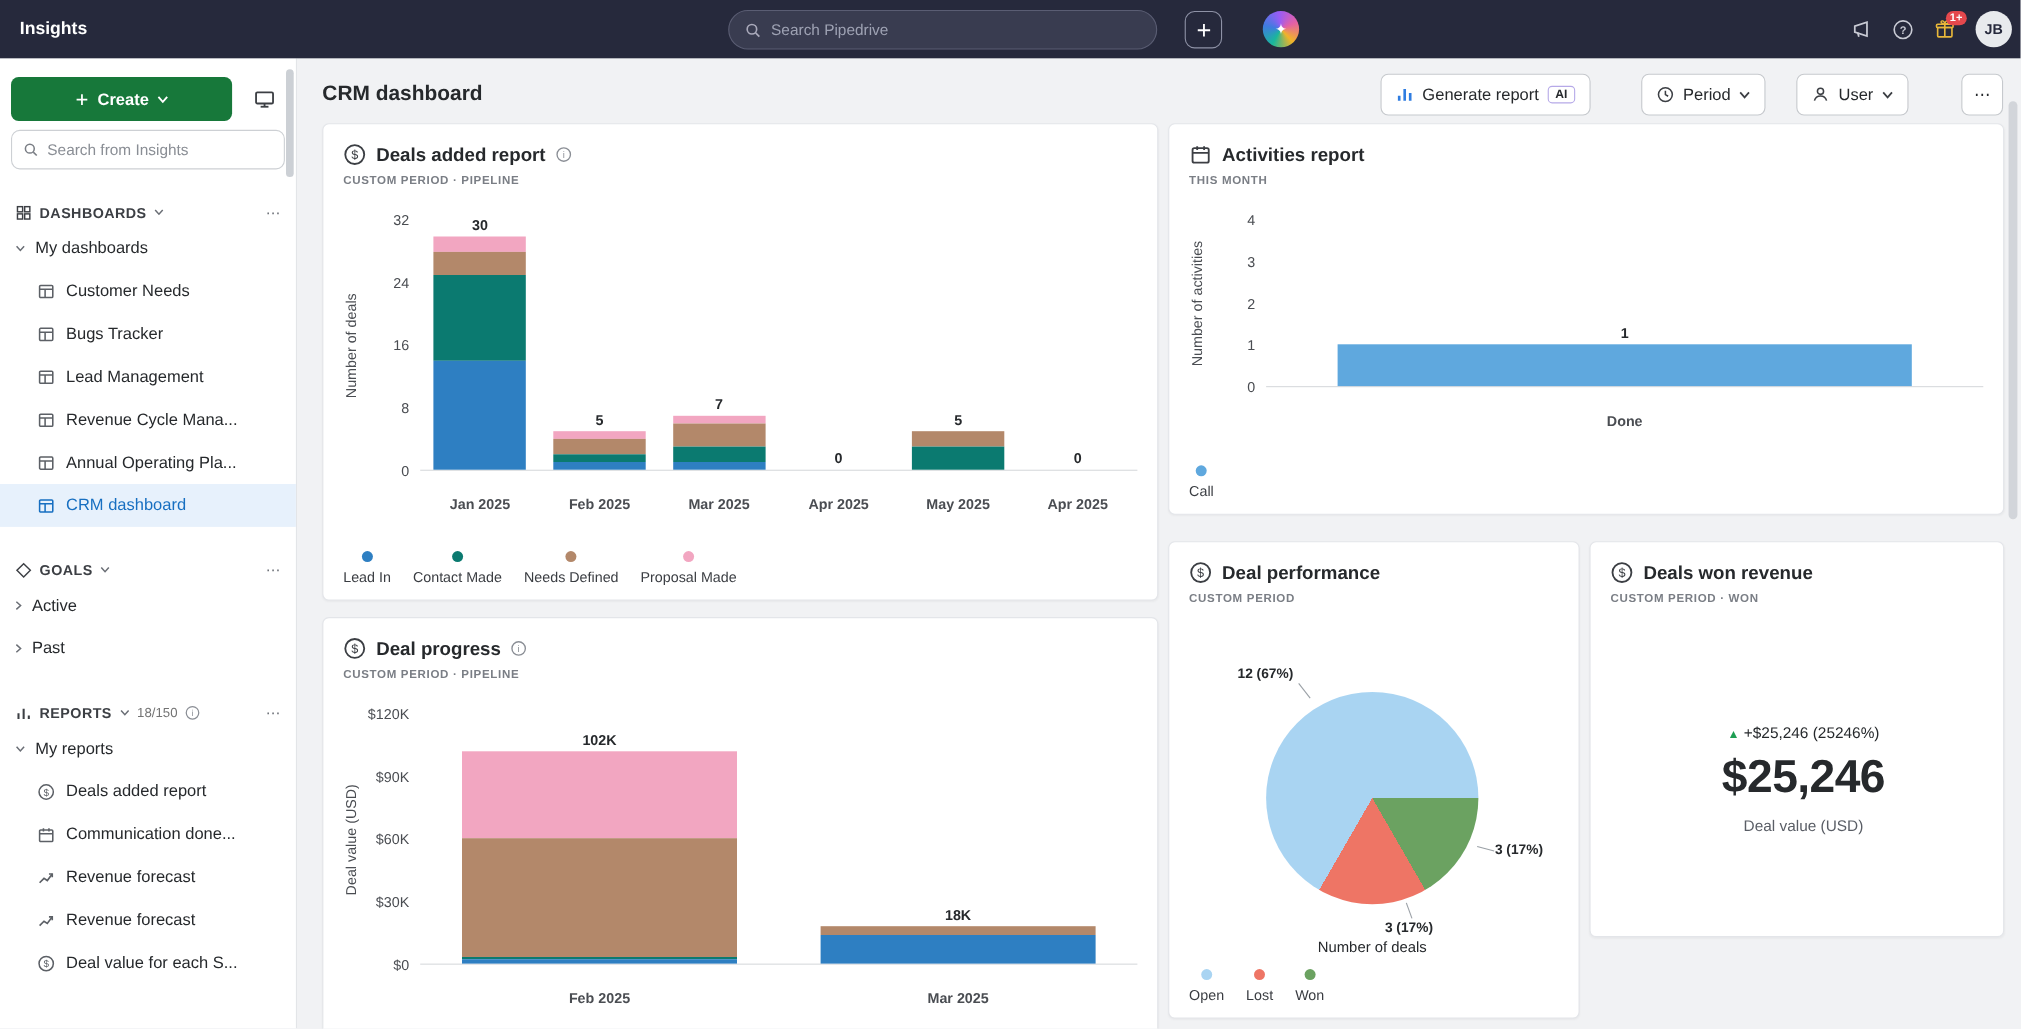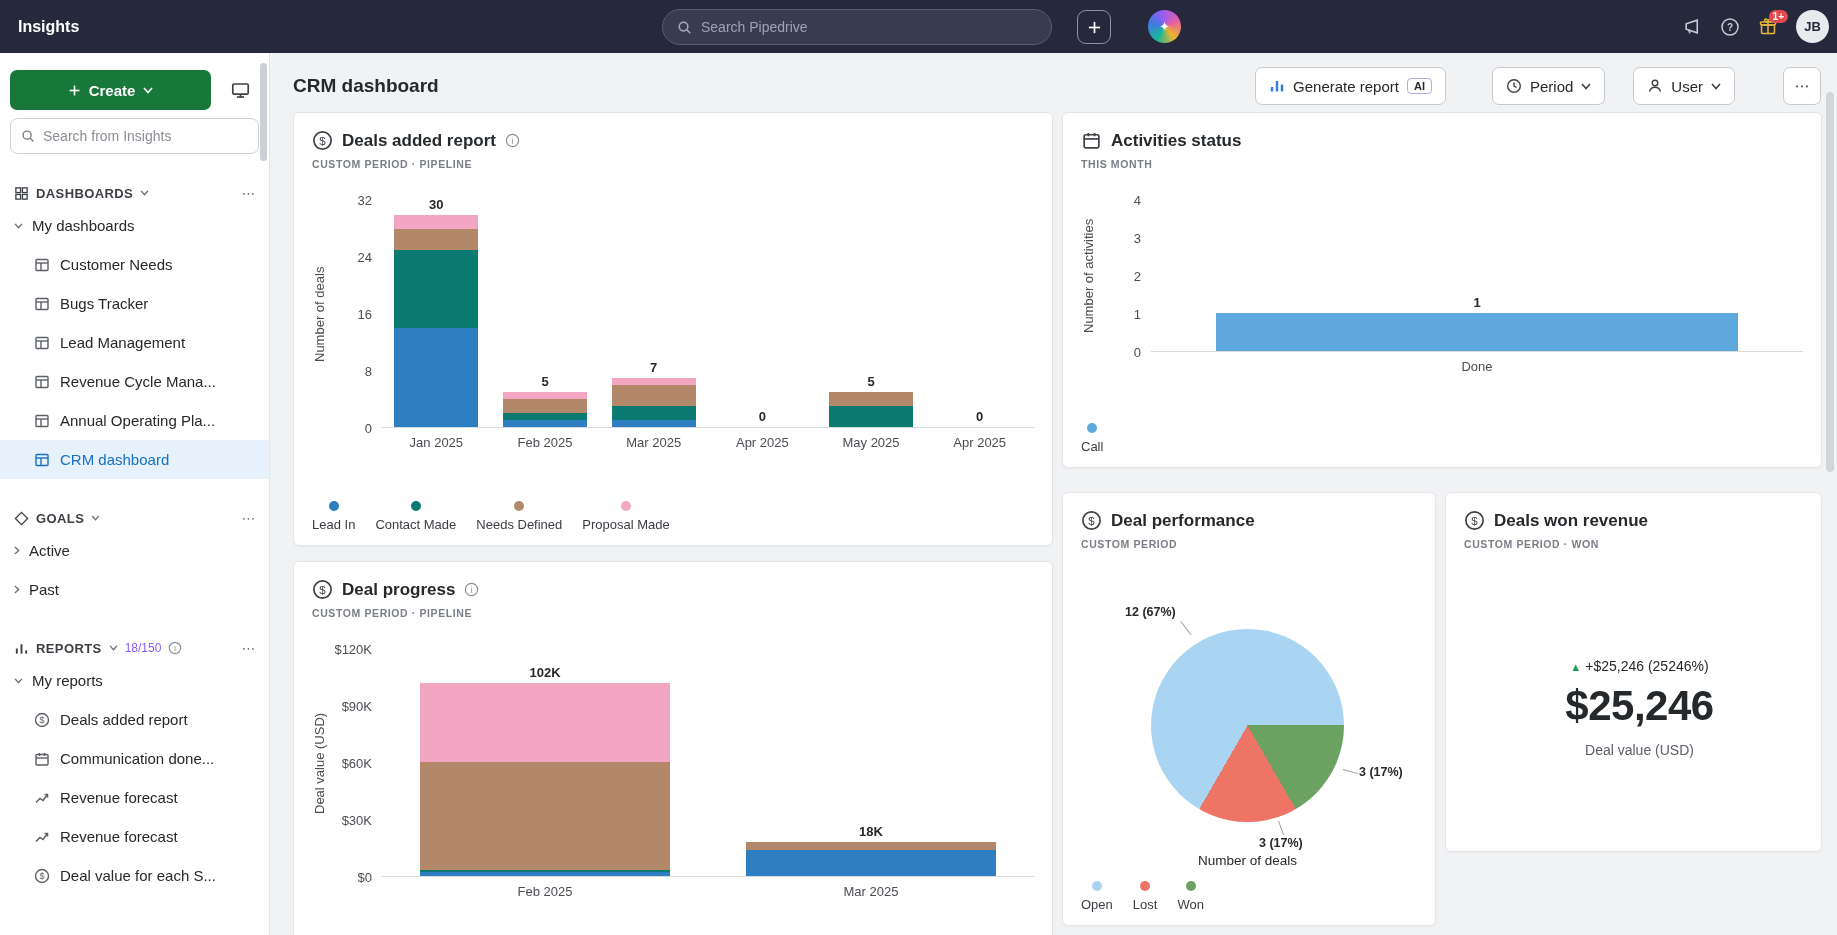--- a/index.html
+++ b/index.html
@@ -23,21 +23,21 @@
   .sidebar { position:absolute; top:53px; left:0; bottom:0; width:270px; background:#fff; border-right:1px solid #e3e5e8; z-index:10; }
   .side-scroll { position:absolute; right:2px; top:10px; width:7px; height:98px; background:#ccd0d5; border-radius:4px; }
   .create-row { margin:17px 10px 0 10px; display:flex; align-items:center; gap:10px; }
   .create-btn { flex:1; height:40px; background:#17783a; border:none; border-radius:7px; color:#fff; font-size:15px; font-weight:700; font-family:inherit; display:flex; align-items:center; justify-content:center; gap:8px; cursor:pointer; }
   .tour-btn { width:38px; height:38px; background:none; border:none; color:#3c3f44; display:flex; align-items:center; justify-content:center; cursor:pointer; }
   .side-search { margin:8px 10px 0 10px; height:36px; border:1px solid #cdd0d4; border-radius:8px; display:flex; align-items:center; padding:0 10px; gap:8px; color:#7a7e85; }
   .side-search input { flex:1; border:none; outline:none; font-size:14px; font-family:inherit; color:#26292c; background:transparent; }
   .side-search input::placeholder { color:#8a8e95; }
   .section-header { margin-top:26px; height:26px; display:flex; align-items:center; padding:0 14px; gap:7px; color:#3c3f44; cursor:pointer; }
   .sh-label { font-size:13px; font-weight:700; letter-spacing:.4px; }
-  .sh-count { font-size:12px; color:#8b5cf6; font-weight:400; }
+  .sh-count { font-size:12px; color:#737373; font-weight:400; }
   .sh-spacer { flex:1; }
   .sh-more { background:none; border:none; color:#6a6e75; cursor:pointer; }
   .group-row { height:39px; display:flex; align-items:center; padding:0 14px; gap:9px; font-size:15px; color:#26292c; cursor:pointer; }
   .nav-item { height:39px; display:flex; align-items:center; padding:0 14px 0 34px; gap:10px; font-size:15px; color:#26292c; cursor:pointer; }
   .nav-item .ni-icon { color:#5c6066; }
   .nav-item.selected { background:#e7f1fc; color:#176fc1; }
   .nav-item.selected .ni-icon { color:#176fc1; }
   .chev { color:#6a6e75; }
 
   
@@ -68,21 +68,21 @@
   [data-chart="activities-status"].chart { --ph:152px; }
   .ylabel { height:var(--ph); display:flex; align-items:center; justify-content:center; writing-mode:vertical-rl; transform:rotate(180deg); font-size:13px; color:#4a4d52; width:22px; }
   .yticks { position:relative; width:52px; height:var(--ph); }
   .ytick { position:absolute; right:10px; transform:translateY(50%); font-size:13px; color:#4a4d52; }
   .plotcol { flex:1; }
   .plot { position:relative; height:var(--ph); border-bottom:1px solid #d8dadd; }
   .cols { position:absolute; inset:0; display:flex; }
   .col { flex:1; display:flex; flex-direction:column; justify-content:flex-end; align-items:center; }
   .bar-total { font-size:13px; font-weight:700; color:#26292c; margin-bottom:3px; }
   .stack { display:flex; flex-direction:column; }
-  .xlabels { display:flex; margin-top:7px; }
+  .xlabels { display:flex; margin-top:23px;font-weight:bold; }
   .xlab { flex:1; text-align:center; font-size:13px; color:#4a4d52; }
   .card-legend { position:absolute; left:18px; bottom:13px; display:flex; gap:20px; }
   .lg-item { display:flex; align-items:center; gap:6px; font-size:13px; color:#3a3d42; cursor:pointer;flex-direction:column; }
   .lg-dot { width:10px; height:10px; border-radius:50%; }
 
   
   .pie { position:absolute; left:88px; top:136px; width:193px; height:193px; border-radius:50%; cursor:pointer; }
   .pie-label { position:absolute; font-size:12.5px; font-weight:700; color:#26292c; white-space:nowrap; }
   .pl-open { left:62px; top:112px; }
   .pl-won  { left:296px; top:272px; }
@@ -533,21 +533,21 @@
   <div class="card-head">
     <div class="title-row">
       <span>
           <svg width="21" height="21" viewBox="0 0 20 20">
             <rect x="3" y="4.5" width="14" height="12.5" rx="1.5" fill="none" stroke="#3c3f44" stroke-width="1.6"></rect>
             <line x1="3" y1="8.5" x2="17" y2="8.5" stroke="#3c3f44" stroke-width="1.6"></line>
             <line x1="7" y1="2.8" x2="7" y2="6" stroke="#3c3f44" stroke-width="1.6"></line>
             <line x1="13" y1="2.8" x2="13" y2="6" stroke="#3c3f44" stroke-width="1.6"></line>
           </svg>
         </span>
-      <span class="card-title">Activities status</span>
+      <span class="card-title">Activities report</span>
     </div>
     <div class="card-sub">THIS MONTH</div>
   </div>
   <div class="chart" data-chart="activities-status">
     <div class="ylabel">Number of activities</div>
     <div class="yticks">
         <div class="ytick" style="bottom: 0%;">0</div>
         <div class="ytick" style="bottom: 25%;">1</div>
         <div class="ytick" style="bottom: 50%;">2</div>
         <div class="ytick" style="bottom: 75%;">3</div>

